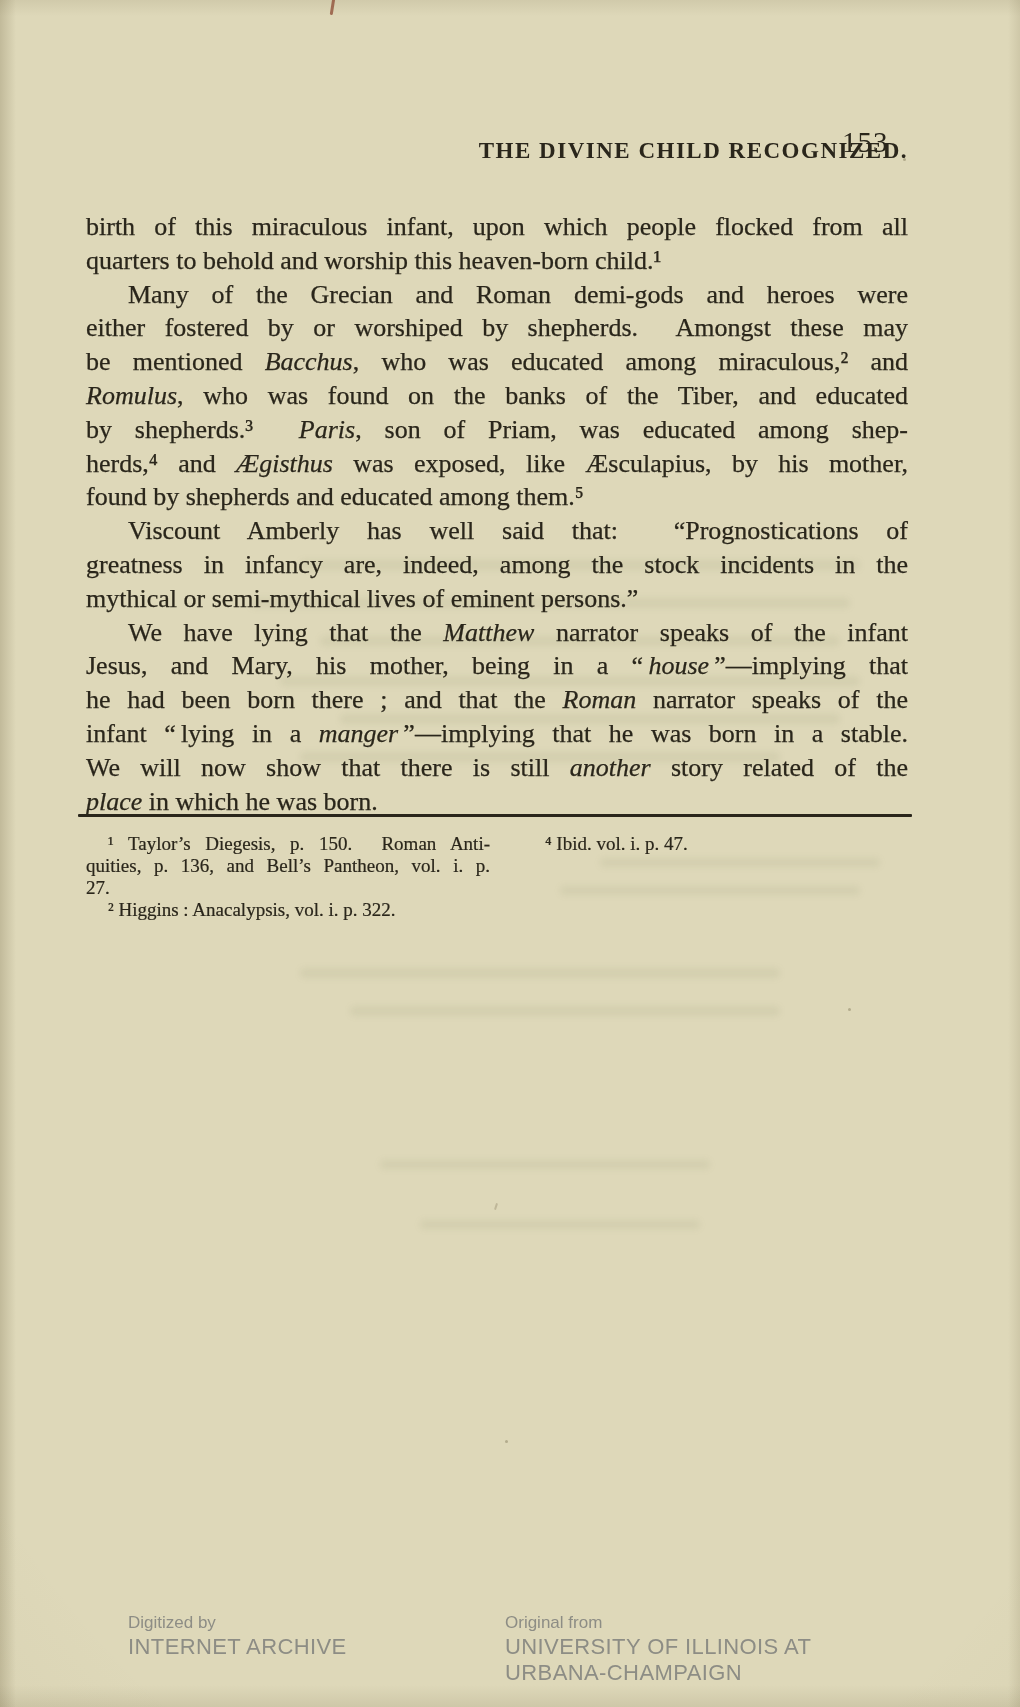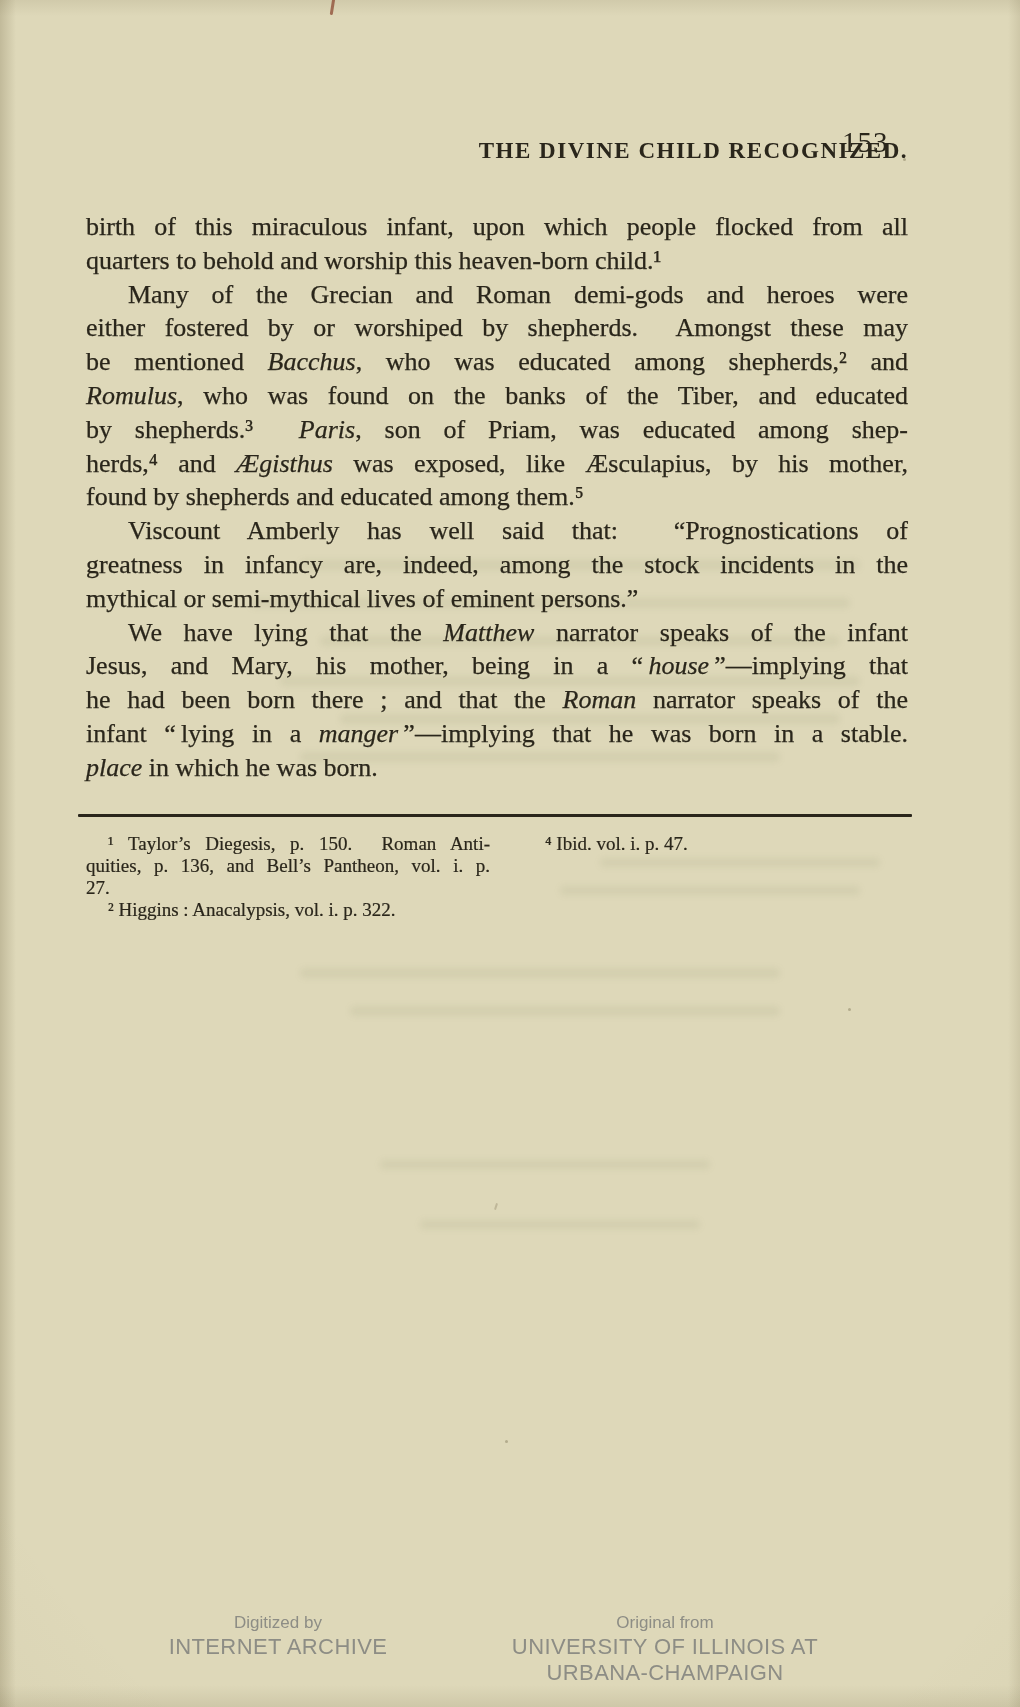--- a/index.html
+++ b/index.html
@@ -47,21 +47,21 @@
   .line.jl{text-align-last:justify}
   .bodytext .line.ind{text-indent:42px}
   .it{font-style:italic}
 
   .fnrule{position:absolute;left:78px;top:814px;width:834px;height:3px;background:var(--ink,#2a261b);border-radius:1px}
   .fncol{position:absolute;top:833px;font-size:19px;line-height:22px;-webkit-text-stroke:.2px currentColor}
   .fnleft{left:86px;width:404px}
   .fnright{left:545px;width:340px}
   .fncol .line.ind{text-indent:22px}
 
-  .footer{position:absolute;font-family:"Liberation Sans",sans-serif;color:var(--footer,#8d8d85);text-align:center}
+  .footer{position:absolute;font-family:"Liberation Sans",sans-serif;color:var(--footer,#8d8d85);text-align:left}
   .f-small{font-size:17px;line-height:22px}
   .f-big{font-size:22px;line-height:26px;letter-spacing:.4px}
   .footer-left{left:128px;top:1612px;width:300px}
   .footer-right{left:505px;top:1612px;width:320px}
 </style>
 </head>
 <body style="--paper: #ded8b9; --ink: #2a261b; --footer: #8d8d85;">
 
 <div class="vignette"></div>
 <div class="topmark"></div>
@@ -86,36 +86,37 @@
 <div class="pagenum">153</div>
 
 <div class="bodytext">
     <div class="para">
       <div class="line jl"><span>birth of this miraculous infant, upon which people flocked from all</span></div>
       <div class="line"><span>quarters to behold and worship this heaven-born child.¹</span></div>
     </div>
     <div class="para">
       <div class="line jl ind"><span>Many of the Grecian and Roman demi-gods and heroes were</span></div>
       <div class="line jl"><span>either fostered by or worshiped by shepherds.&nbsp; Amongst these may</span></div>
-      <div class="line jl"><span>be mentioned </span><span class="it">Bacchus</span><span>, who was educated among shepherds,² and</span></div>
+      <div class="line jl"><span>be mentioned </span><span class="it">Bacchus</span><span>, who was educated among miraculous,² and</span></div>
       <div class="line jl"><span class="it">Romulus</span><span>, who was found on the banks of the Tiber, and educated</span></div>
       <div class="line jl"><span>by shepherds.³&nbsp; </span><span class="it">Paris</span><span>, son of Priam, was educated among shep-</span></div>
       <div class="line jl"><span>herds,⁴ and </span><span class="it">Ægisthus</span><span> was exposed, like Æsculapius, by his mother,</span></div>
       <div class="line"><span>found by shepherds and educated among them.⁵</span></div>
     </div>
     <div class="para">
       <div class="line jl ind"><span>Viscount Amberly has well said that:&nbsp; “Prognostications of</span></div>
       <div class="line jl"><span>greatness in infancy are, indeed, among the stock incidents in the</span></div>
       <div class="line"><span>mythical or semi-mythical lives of eminent persons.”</span></div>
     </div>
     <div class="para">
       <div class="line jl ind"><span>We have lying that the </span><span class="it">Matthew</span><span> narrator speaks of the infant</span></div>
       <div class="line jl"><span>Jesus, and Mary, his mother, being in a “ </span><span class="it">house</span><span> ”—implying that</span></div>
       <div class="line jl"><span>he had been born there ; and that the </span><span class="it">Roman</span><span> narrator speaks of the</span></div>
       <div class="line jl"><span>infant “ lying in a </span><span class="it">manger</span><span> ”—implying that he was born in a stable.</span></div>
+      <div class="line jl"><span>We will now show that there is still </span><span class="it">another</span><span> story related of the</span></div>
       <div class="line"><span class="it">place</span><span> in which he was born.</span></div>
     </div>
   </div>
 
 <div class="fnrule"></div>
 <div class="fncol fnleft">
     <div class="line jl ind"><span>¹ Taylor’s Diegesis, p. 150.&nbsp; Roman Anti-</span></div>
     <div class="line jl"><span>quities, p. 136, and Bell’s Pantheon, vol. i. p.</span></div>
     <div class="line"><span>27.</span></div>
     <div class="line ind"><span>² Higgins : Anacalypsis, vol. i. p. 322.</span></div>

